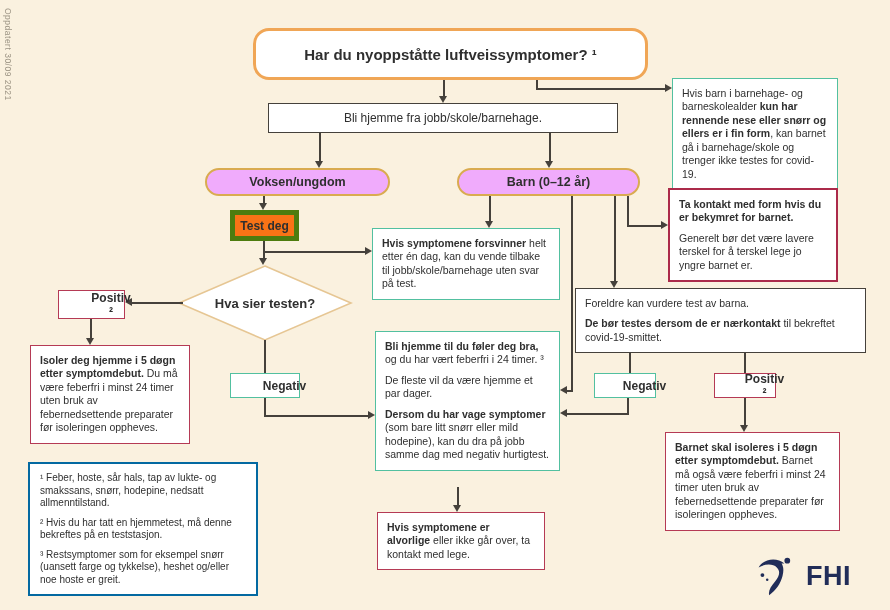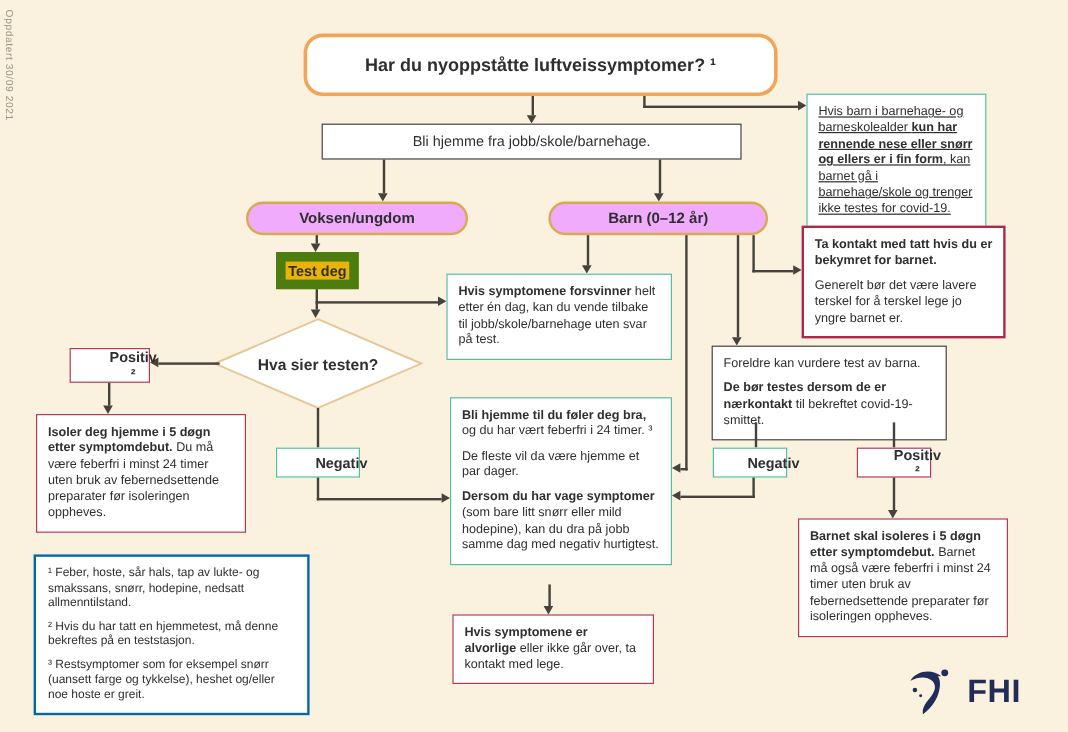--- a/index.html
+++ b/index.html
@@ -62,21 +62,21 @@
 
   <div class="abs center pill" style="left:205px;top:168px;width:185px;height:28px;">
     <span>Voksen/ungdom</span>
   </div>
   <div class="abs center pill" style="left:457px;top:168px;width:183px;height:28px;">
     <span>Barn (0–12 år)</span>
   </div>
 
   <div class="abs vl" style="left:263px;top:196px;height:7px;"></div>
   <div class="abs ah ah-d" style="left:259px;top:203px;"></div>
-  <div class="abs center" style="left:230px;top:210px;width:69px;height:31px;background:#eab308;border:8px solid #4d7c0f;font-size:12px;font-weight:bold;">
+  <div class="abs center" style="left:230px;top:210px;width:69px;height:31px;background:#f97316;border:5px solid #4d7c0f;font-size:12px;font-weight:bold;">
     <span>Test deg</span>
   </div>
 
   <div class="abs vl" style="left:263px;top:241px;height:17px;"></div>
   <div class="abs ah ah-d" style="left:259px;top:258px;"></div>
   <div class="abs hl" style="left:263px;top:251px;width:102px;"></div>
   <div class="abs ah ah-r" style="left:365px;top:247px;"></div>
 
   <svg class="abs" style="left:177px;top:265px;" width="176" height="76">
     <polygon points="88,1 174,38 88,75 2,38" fill="#ffffff" stroke="#e6c693" stroke-width="1.6"></polygon>
@@ -86,21 +86,21 @@
   </div>
 
   <div class="abs hl" style="left:132px;top:302px;width:51px;"></div>
   <div class="abs ah ah-l" style="left:125px;top:298px;"></div>
   <div class="abs center small-label red" style="left:58px;top:290px;width:67px;height:29px;border-style:solid;">
     <span>Positiv ²</span>
   </div>
 
   <div class="abs vl" style="left:90px;top:319px;height:19px;"></div>
   <div class="abs ah ah-d" style="left:86px;top:338px;"></div>
-  <div class="abs tbox red" style="left:30px;top:345px;width:175px;">
+  <div class="abs tbox red" style="left:30px;top:345px;width:160px;">
     <p><strong>Isoler deg hjemme i 5 døgn etter symptomdebut.</strong><span> Du må være feberfri i minst 24 timer uten bruk av febernedsettende preparater før isoleringen oppheves.</span></p>
   </div>
 
   <div class="abs vl" style="left:264px;top:340px;height:33px;"></div>
   <div class="abs center small-label green" style="left:230px;top:373px;width:70px;height:25px;border-style:solid;border-width:1.6px;">
     <span>Negativ</span>
   </div>
 
   <div class="abs vl" style="left:264px;top:398px;height:19px;"></div>
   <div class="abs hl" style="left:264px;top:415px;width:104px;"></div>
@@ -126,30 +126,30 @@
     <p>De fleste vil da være hjemme et par dager.</p>
     <p><strong>Dersom du har vage symptomer</strong><span> (som bare litt snørr eller mild hodepine), kan du dra på jobb samme dag med negativ hurtigtest.</span></p>
   </div>
 
   <div class="abs vl" style="left:457px;top:487px;height:18px;"></div>
   <div class="abs ah ah-d" style="left:453px;top:505px;"></div>
   <div class="abs tbox red" style="left:377px;top:512px;width:168px;">
     <p><strong>Hvis symptomene er alvorlige</strong><span> eller ikke går over, ta kontakt med lege.</span></p>
   </div>
 
-  <div class="abs tbox green" style="left:672px;top:78px;width:150px;text-decoration:underline;">
+  <div class="abs tbox green" style="left:672px;top:78px;width:166px;">
     <p><span>Hvis barn i barnehage- og barneskolealder </span><strong>kun har rennende nese eller snørr og ellers er i fin form</strong><span>, kan barnet gå i barnehage/skole og trenger ikke testes for covid-19.</span></p>
   </div>
 
   <div class="abs tbox red-thick" style="left:668px;top:188px;width:170px;">
-    <p><strong>Ta kontakt med tatt hvis du er bekymret for barnet.</strong></p>
+    <p><strong>Ta kontakt med form hvis du er bekymret for barnet.</strong></p>
     <p>Generelt bør det være lavere terskel for å terskel lege jo yngre barnet er.</p>
   </div>
 
-  <div class="abs tbox" style="left:593px;top:288px;width:196px;">
+  <div class="abs tbox" style="left:575px;top:288px;width:291px;">
     <p>Foreldre kan vurdere test av barna.</p>
     <p><strong>De bør testes dersom de er nærkontakt</strong><span> til bekreftet covid-19-smittet.</span></p>
   </div>
 
   <div class="abs vl" style="left:629px;top:352px;height:21px;"></div>
   <div class="abs vl" style="left:744px;top:352px;height:21px;"></div>
 
   <div class="abs center small-label green" style="left:594px;top:373px;width:62px;height:25px;border-style:solid;border-width:1.6px;">
     <span>Negativ</span>
   </div>

